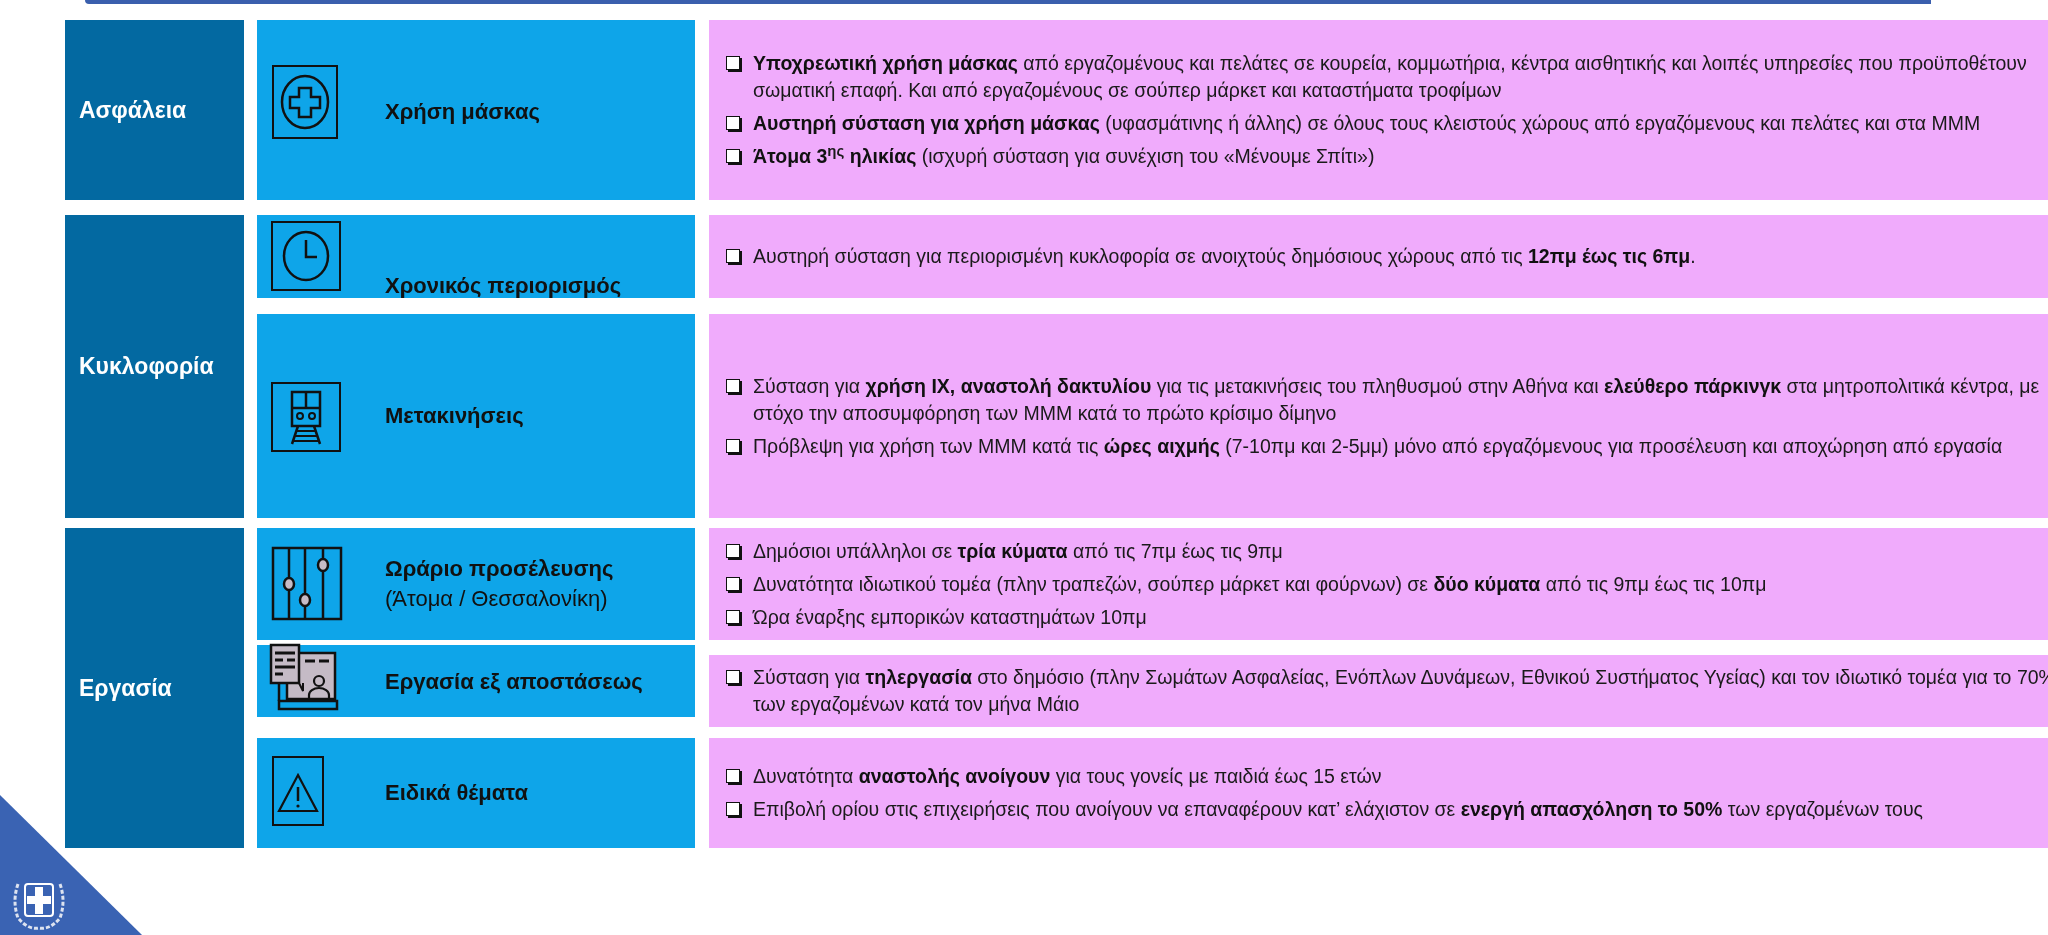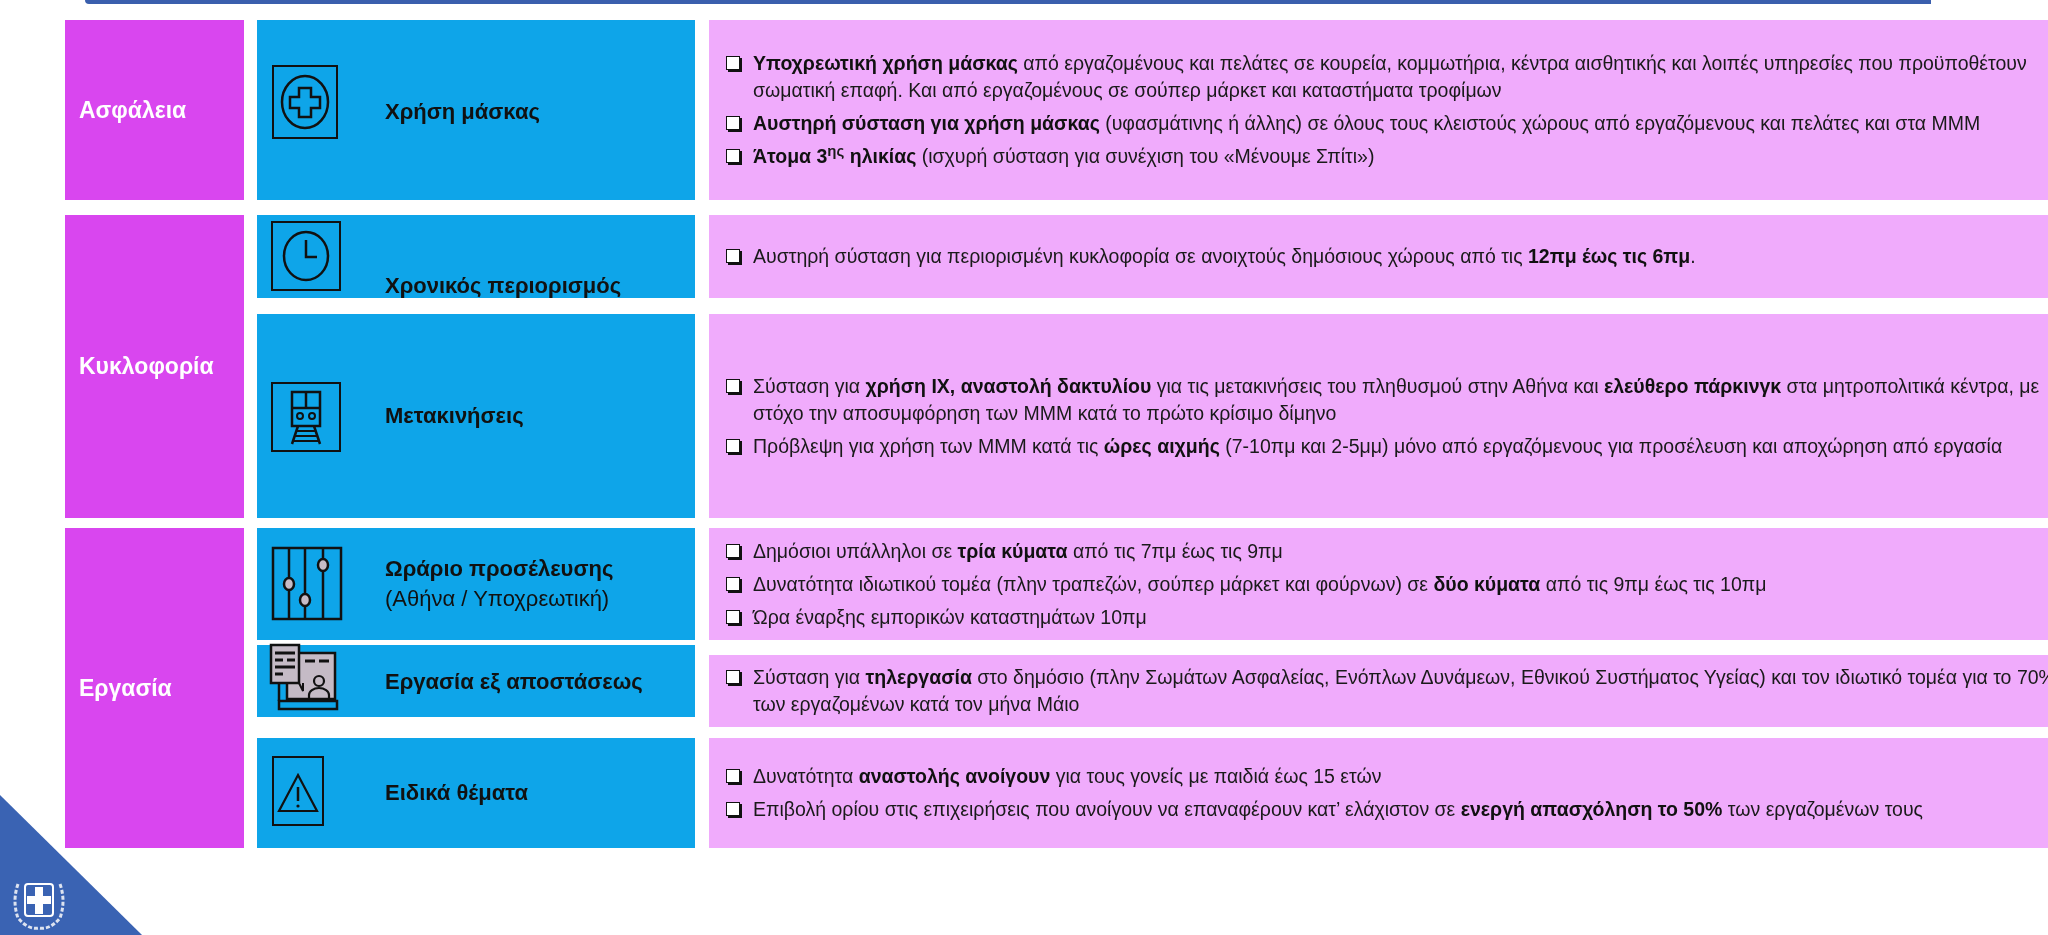--- a/index.html
+++ b/index.html
@@ -1,21 +1,21 @@
 <!DOCTYPE html>
 <html><head>
 <meta charset="utf-8">
 <style>
   * { box-sizing: border-box; margin: 0; padding: 0; }
   html, body { width: 2048px; height: 935px; background: #ffffff; overflow: hidden; }
   body { position: relative; font-family: "Liberation Sans", "DejaVu Sans", sans-serif; color: #1a1a1a; }
 
   .top-bar { position: absolute; left: 85px; top: 0; width: 1846px; height: 4px; background: #3a5fad; border-radius: 0 0 0 6px; }
 
-  .cat { position: absolute; left: 65px; width: 179px; background: #d946ef; color: #ffffff;
+  .cat { position: absolute; left: 65px; width: 179px; background: #0369a1; color: #ffffff;
          font-weight: bold; font-size: 23px; display: flex; align-items: center; padding-left: 14px; }
   .sub { position: absolute; left: 257px; width: 438px; background: #0ea5e9; display: flex; align-items: center; }
   .sub .icon { position: absolute; left: 15px; width: 66px; height: 74px; border: 2.5px solid #111; display: flex; align-items: center; justify-content: center; }
   .sub .icon.noframe { border: none; }
   .sub .label { position: absolute; left: 128px; font-size: 22px; font-weight: bold; color: #111; line-height: 30px; }
   .sub .label .sublabel { display: block; font-weight: normal; }
   .content { position: absolute; left: 709px; width: 1406px; background: #f0abfc; padding-left: 15px; padding-right: 28px; display: flex; flex-direction: column; justify-content: center; }
   .item { position: relative; padding-left: 29px; font-size: 19.5px; line-height: 27px; color: #1a1a1a; margin: 3px 0; }
   .item .box { position: absolute; left: 2px; top: 6px; width: 14px; height: 14px; border: 1.6px solid #111; background: #fff; box-shadow: 2px 2px 0 #111; }
   .item b { font-weight: bold; color: #111; }
@@ -95,21 +95,21 @@
         <line x1="18" y1="2" x2="18" y2="73" stroke="#111" stroke-width="2.5"></line>
         <line x1="34" y1="2" x2="34" y2="73" stroke="#111" stroke-width="2.5"></line>
         <line x1="52" y1="2" x2="52" y2="73" stroke="#111" stroke-width="2.5"></line>
         <ellipse cx="18" cy="38" rx="5" ry="6" fill="#c5bbc6" stroke="#111" stroke-width="2.5"></ellipse>
         <ellipse cx="34" cy="54" rx="5" ry="6" fill="#c5bbc6" stroke="#111" stroke-width="2.5"></ellipse>
         <ellipse cx="52" cy="19" rx="5" ry="6" fill="#c5bbc6" stroke="#111" stroke-width="2.5"></ellipse>
       </svg>
   </div>
   <div class="label" style="top:26px;">
     <span>Ωράριο προσέλευσης</span>
-    <span class="sublabel">(Αθήνα / Υποχρεωτική)</span>
+    <span class="sublabel">(Άτομα / Θεσσαλονίκη)</span>
   </div>
 </div>
 <div class="content" style="top:528px;height:112px;">
     <div class="item"><span class="box"></span><span>Δημόσιοι υπάλληλοι σε </span><b>τρία κύματα</b><span> από τις 7πμ έως τις 9πμ</span></div>
     <div class="item"><span class="box"></span><span>Δυνατότητα ιδιωτικού τομέα (πλην τραπεζών, σούπερ μάρκετ και φούρνων) σε </span><b>δύο κύματα</b><span> από τις 9πμ έως τις 10πμ</span></div>
     <div class="item"><span class="box"></span><span>Ώρα έναρξης εμπορικών καταστημάτων 10πμ</span></div>
   </div>
 
 <div class="sub" style="top:645px;height:72px;">
   <div class="icon noframe" style="top:-2px;height:72px;width:72px;left:12px;">

